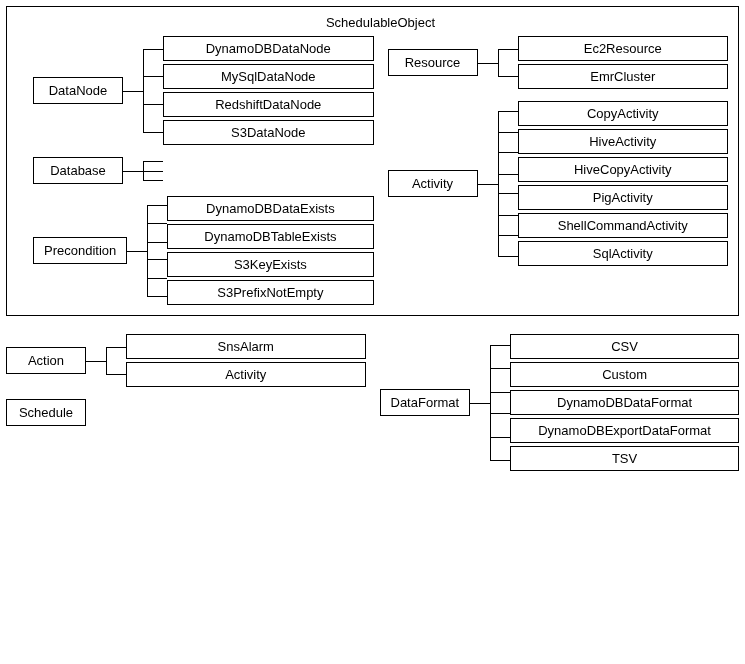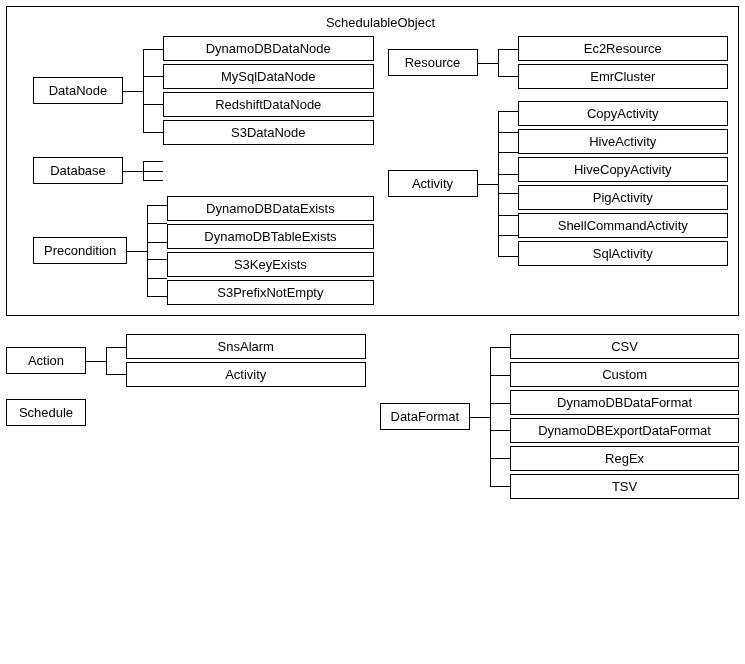--- a/index.html
+++ b/index.html
@@ -217,18 +217,17 @@
         <div class="conn-line branch" style="top:42%"></div>
         <div class="conn-line branch" style="top:58%"></div>
         <div class="conn-line branch" style="top:75%"></div>
         <div class="conn-line branch" style="top:92%"></div>
       </div>
       <div class="children">
         <div class="child">CSV</div>
         <div class="child">Custom</div>
         <div class="child">DynamoDBDataFormat</div>
         <div class="child">DynamoDBExportDataFormat</div>
-        <div class="child">RegEx</div>
         <div class="child">TSV</div>
       </div>
     </div>
   </div>
 </div>
 
 </body></html>

